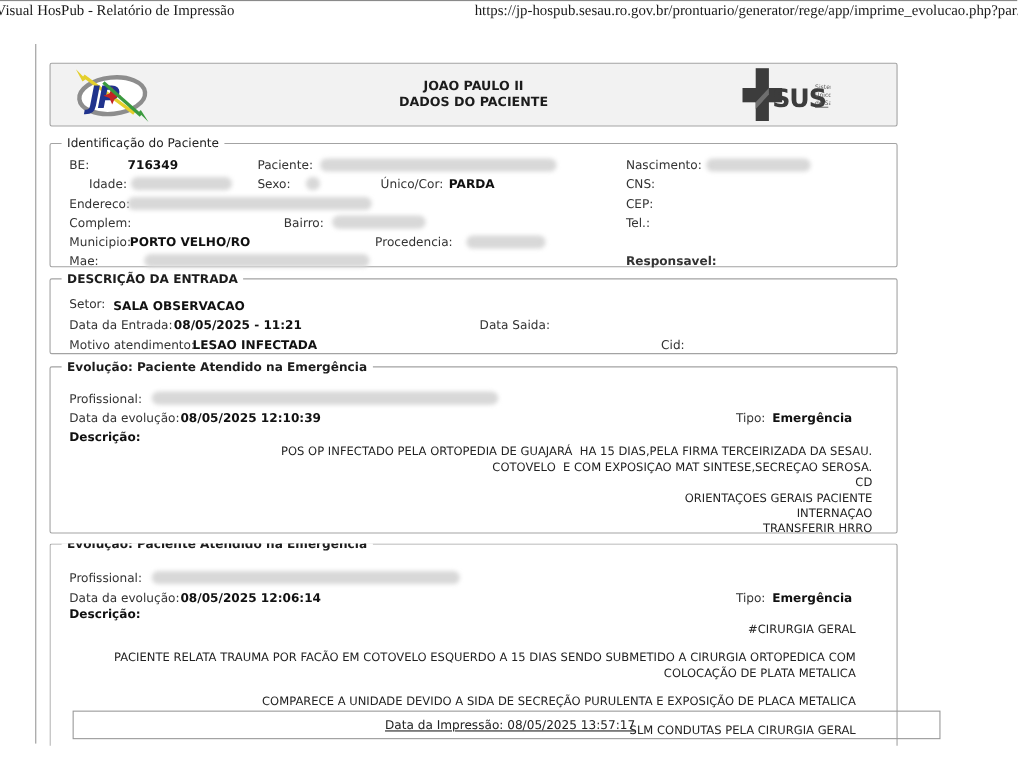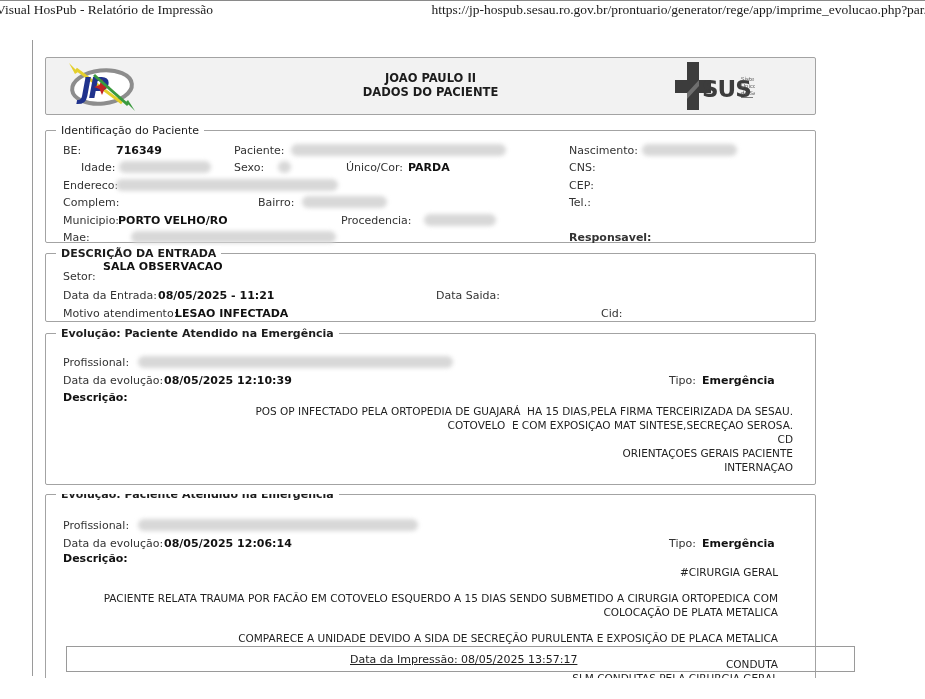--- a/index.html
+++ b/index.html
@@ -115,21 +115,21 @@
 
     <span class="lb" style="left:17px; top:100px;">Mae:</span>
     <span class="redact" style="left:85px; top:100px; width:205px;"></span>
     <span class="lb" style="left:523px; top:100px;font-weight:bold;">Responsavel:</span>
   </div>
 
   <div class="box" style="left:45px; top:253px; width:771px; height:69px;">
     <span class="legend b">DESCRIÇÃO DA ENTRADA</span>
 
     <span class="lb" style="left:17px; top:16px;">Setor:</span>
-    <span class="bv" style="left:57px; top:6px;">SALA OBSERVACAO</span>
+    <span class="bv" style="left:57px; top:18px;">SALA OBSERVACAO</span>
 
     <span class="lb" style="left:17px; top:35px;">Data da Entrada:</span>
     <span class="bv" style="left:112px; top:35px;">08/05/2025 - 11:21</span>
     <span class="lb" style="left:390px; top:35px;">Data Saida:</span>
 
     <span class="lb" style="left:17px; top:53px;">Motivo atendimento:</span>
     <span class="bv" style="left:129px; top:53px;">LESAO INFECTADA</span>
     <span class="lb" style="left:555px; top:53px;">Cid:</span>
   </div>
 
@@ -144,20 +144,21 @@
     <span class="lb" style="left:623px; top:40px;">Tipo:</span>
     <span class="bv" style="left:656px; top:40px;">Emergência</span>
 
     <span class="bv" style="left:17px; top:57px;">Descrição:</span>
     <div class="desc-wrap" style="left:17px; top:70px; width:730px;">
       <div class="desc-line">POS OP INFECTADO PELA ORTOPEDIA DE GUAJARÁ  HA 15 DIAS,PELA FIRMA TERCEIRIZADA DA SESAU.</div>
       <div class="desc-line">COTOVELO  E COM EXPOSIÇAO MAT SINTESE,SECREÇAO SEROSA.</div>
       <div class="desc-line">CD</div>
       <div class="desc-line">ORIENTAÇOES GERAIS PACIENTE</div>
       <div class="desc-line">INTERNAÇAO</div>
+      <div class="desc-line">TRANSFERIR HRRO</div>
     </div>
   </div>
 
   <div style="position:absolute; left:45px; top:494px; width:773px; height:184px; overflow:hidden;">
     <div class="box" style="left:0; top:0; width:771px; height:210px;">
       <span class="legend b">Evolução: Paciente Atendido na Emergência</span>
 
       <span class="lb" style="left:17px; top:24px;">Profissional:</span>
       <span class="redact" style="left:92px; top:24px; width:280px;"></span>
 
@@ -167,21 +168,20 @@
       <span class="bv" style="left:656px; top:42px;">Emergência</span>
 
       <span class="bv" style="left:17px; top:57px;">Descrição:</span>
       <div class="desc-wrap" style="left:17px; top:70px; width:715px;">
         <div class="desc-line">#CIRURGIA GERAL</div>
         <div class="desc-gap"></div>
         <div class="desc-line">PACIENTE RELATA TRAUMA POR FACÃO EM COTOVELO ESQUERDO A 15 DIAS SENDO SUBMETIDO A CIRURGIA ORTOPEDICA COM COLOCAÇÃO DE PLATA METALICA</div>
         <div class="desc-gap"></div>
         <div class="desc-line">COMPARECE A UNIDADE DEVIDO A SIDA DE SECREÇÃO PURULENTA E EXPOSIÇÃO DE PLACA METALICA</div>
         <div class="desc-gap"></div>
-        <div class="desc-line">CONDUTA</div>
         <div class="desc-line">SLM CONDUTAS PELA CIRURGIA GERAL</div>
       </div>
     </div>
   </div>
 
   <div class="footer-box">
     <span class="footer-text">Data da Impressão: 08/05/2025 13:57:17</span>
   </div>
 
 </div>

